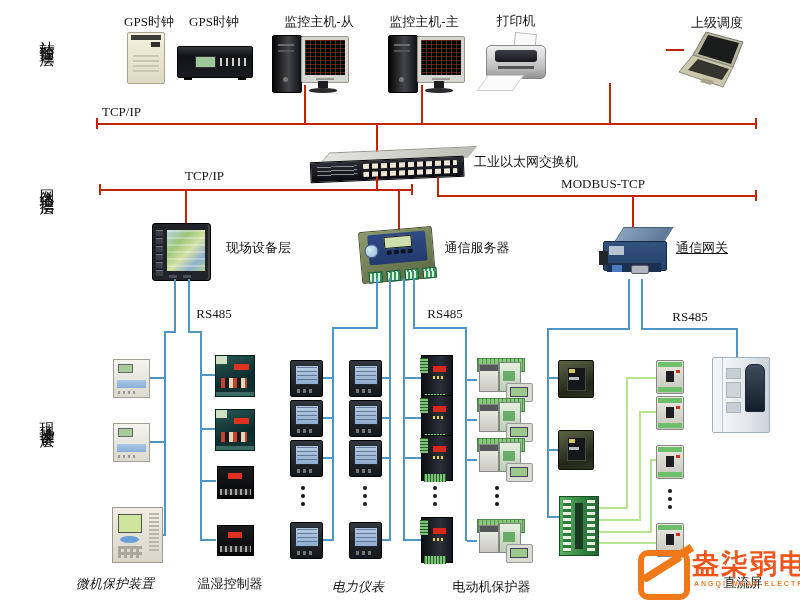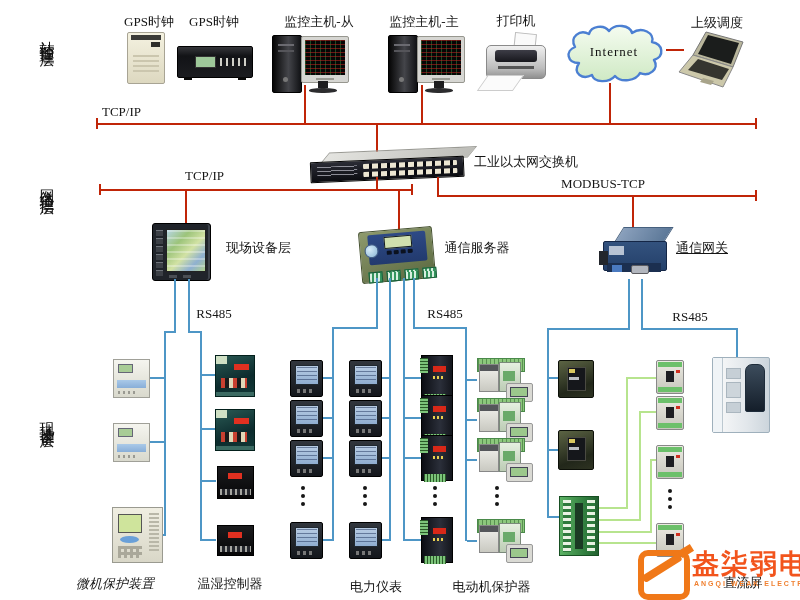--- a/index.html
+++ b/index.html
@@ -234,32 +234,20 @@
 
   <div class="abs printer" style="left:486px;top:33px;width:60px;height:58px;">
     <div class="paper"></div>
     <div class="body">
       <div class="band"></div>
       <div class="slot"></div>
     </div>
     <div class="out"></div>
   </div>
 
-  <div class="abs" style="left:561px;top:23px;width:106px;height:62px;">
-    <svg width="106" height="62" viewBox="0 0 106 62">
-      <defs>
-          <linearGradient id="cg" x1="0" y1="0" x2="0" y2="1">
-        <stop offset="0" stop-color="#f5fcf0"></stop>
-            <stop offset="1" stop-color="#cfe9c4"></stop>
-          </linearGradient>
-        </defs>
-      <path d="M18 40 C6 40 4 28 14 24 C8 14 19 6 28 11 C30 3 43 1 48 8 C54 0 69 2 71 10 C81 3 94 10 91 19 C102 21 104 33 93 37 C99 46 88 54 79 50 C75 58 60 60 54 53 C48 60 33 60 31 52 C22 57 11 51 18 40 Z" fill="url(#cg)" stroke="#4b7fd2" stroke-width="2.4" stroke-linejoin="round"></path>
-    </svg>
-    <div class="cloudtxt">Internet</div>
-  </div>
 
   <div class="abs" style="left:676px;top:29px;width:72px;height:62px;">
     <svg width="72" height="62" viewBox="0 0 72 62">
       <polygon points="30,3 67,13 57,38 17,26" fill="#b9b69c" stroke="#777" stroke-width="1"></polygon>
       <polygon points="32,6 63,14 55,35 22,25" fill="#1b1d1c"></polygon>
       <polygon points="17,26 57,38 47,58 3,43" fill="#ccc8aa" stroke="#888" stroke-width="1"></polygon>
       <polygon points="22,30 53,40 46,51 12,41" fill="#35352f"></polygon>
       <polygon points="27,49 38,52 35,56 24,53" fill="#a8a48a"></polygon>
     </svg>
   </div>
@@ -596,21 +584,21 @@
       <i></i>
     </div>
   <div class="vdots" style="left:667px;top:489px;">
       <i></i>
       <i></i>
       <i></i>
     </div>
 
   <div class="lbl" style="left:67px;top:577px;width:96px;font-style:italic;">微机保护装置</div>
   <div class="lbl" style="left:190px;top:577px;width:80px;">温湿控制器</div>
-  <div class="lbl" style="left:336px;top:580px;width:80px;">电力仪表</div>
+  <div class="lbl" style="left:318px;top:580px;width:80px;font-style:italic;">电力仪表</div>
   <div class="lbl" style="left:446px;top:580px;width:91px;">电动机保护器</div>
   <div class="lbl" style="left:722px;top:576px;width:42px;z-index:1;">直流屏</div>
 
   <div class="abs" style="left:638px;top:548px;width:166px;height:48px;z-index:5;">
     <div class="wm-logo">
         <i></i>
         <b></b>
       </div>
     <div class="wm-cn">盎柒弱电</div>
     <div class="wm-en">ANGQI WEAK ELECTRICITY</div>

